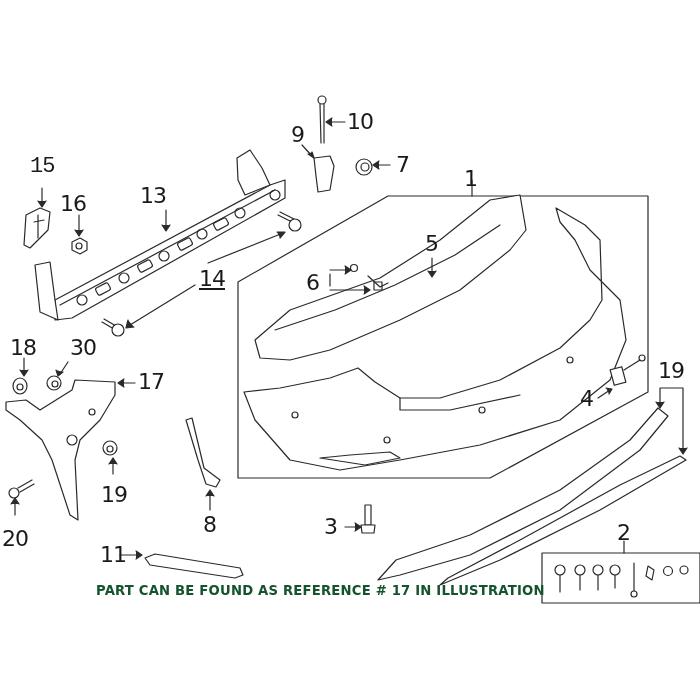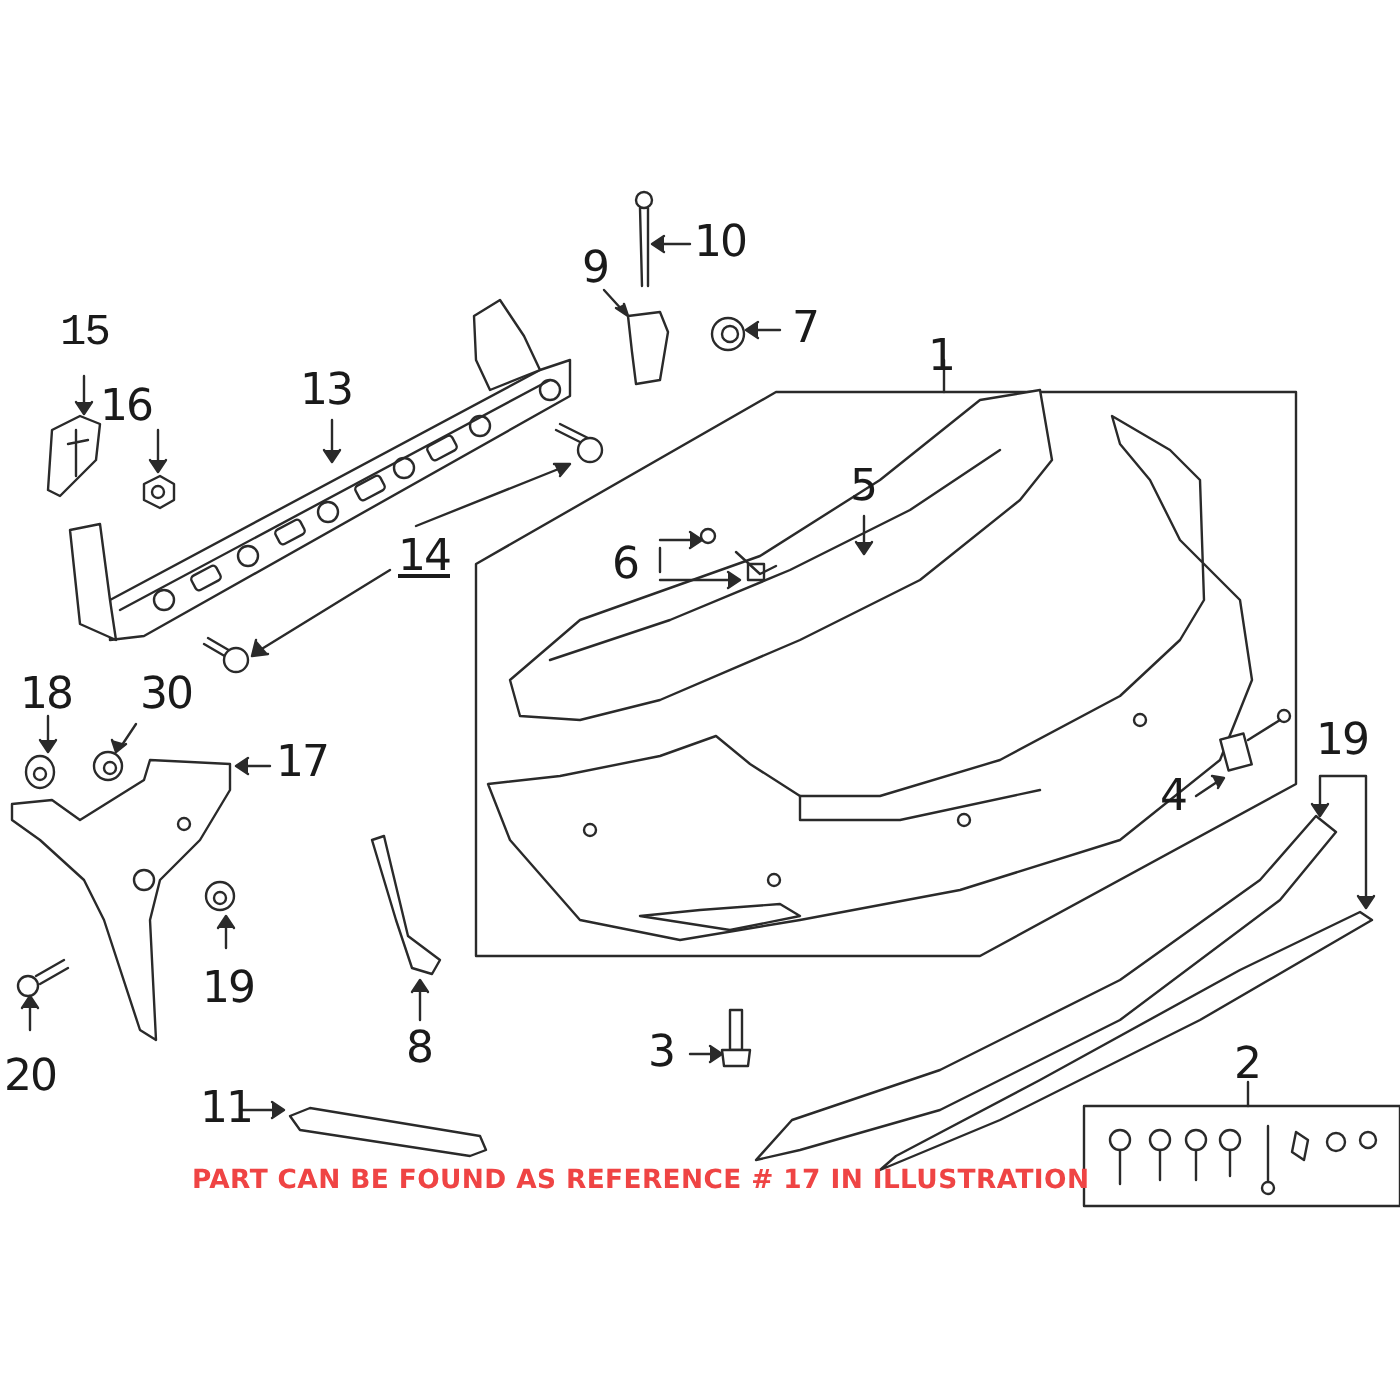--- a/index.html
+++ b/index.html
@@ -1,19 +1,19 @@
 <!DOCTYPE html>
 <html><head>
 <meta charset="utf-8">
 <style>
   html,body{margin:0;padding:0;background:#ffffff;}
   body{width:700px;height:700px;position:relative;overflow:hidden;font-family:"Liberation Sans",sans-serif;}
   #diagram{position:absolute;left:0;top:0;width:700px;height:700px;}
   .callout{position:absolute;font-family:"DejaVu Sans","Liberation Sans",sans-serif;font-size:22px;color:#1a1a1a;line-height:1;letter-spacing:-1px;}
-  .notice{position:absolute;left:96px;top:583px;font-family:"DejaVu Sans","Liberation Sans",sans-serif;font-weight:bold;font-size:13.2px;color:#ef4444;white-space:nowrap;letter-spacing:0.2px;}
+  .notice{position:absolute;left:96px;top:583px;font-family:"DejaVu Sans","Liberation Sans",sans-serif;font-weight:bold;font-size:13.2px;color:#14532d;white-space:nowrap;letter-spacing:0.2px;}
 </style>
 </head>
 <body>
 
 <svg id="diagram" viewBox="0 0 700 700" xmlns="http://www.w3.org/2000/svg" fill="none" stroke="#2a2a2a" stroke-width="1.2" stroke-linejoin="round" stroke-linecap="round">
 
   <g>
     <path d="M55 300 L270 185 L285 180 L285 198 L72 318 L55 320 Z" fill="#fff"></path>
     <path d="M60 305 L275 190"></path>
     <path d="M35 265 L50 262 L55 300 L58 320 L40 312 Z" fill="#fff"></path>
@@ -197,23 +197,23 @@
 <div class="callout" style="left:324px;top:516px;">3</div>
 <div class="callout" style="left:580px;top:388px;">4</div>
 <div class="callout" style="left:425px;top:233px;">5</div>
 <div class="callout" style="left:306px;top:272px;">6</div>
 <div class="callout" style="left:396px;top:154px;">7</div>
 <div class="callout" style="left:203px;top:514px;">8</div>
 <div class="callout" style="left:291px;top:124px;">9</div>
 <div class="callout" style="left:347px;top:111px;">10</div>
 <div class="callout" style="left:100px;top:544px;">11</div>
 <div class="callout" style="left:658px;top:360px;">19</div>
-<div class="callout" style="left:150px;top:185px;">13</div>
+<div class="callout" style="left:140px;top:185px;">13</div>
 <div class="callout" style="left:199px;top:268px;text-decoration:underline;">14</div>
 <div class="callout" style="left:30px;top:156px;font-family:Liberation Mono, monospace;">15</div>
-<div class="callout" style="left:50px;top:193px;">16</div>
+<div class="callout" style="left:60px;top:193px;">16</div>
 <div class="callout" style="left:138px;top:371px;">17</div>
 <div class="callout" style="left:2px;top:528px;">20</div>
 <div class="callout" style="left:101px;top:484px;">19</div>
 <div class="callout" style="left:70px;top:337px;">30</div>
 <div class="callout" style="left:10px;top:337px;">18</div>
 
 <div class="notice">PART CAN BE FOUND AS REFERENCE # 17 IN ILLUSTRATION</div>
 
 </body></html>

